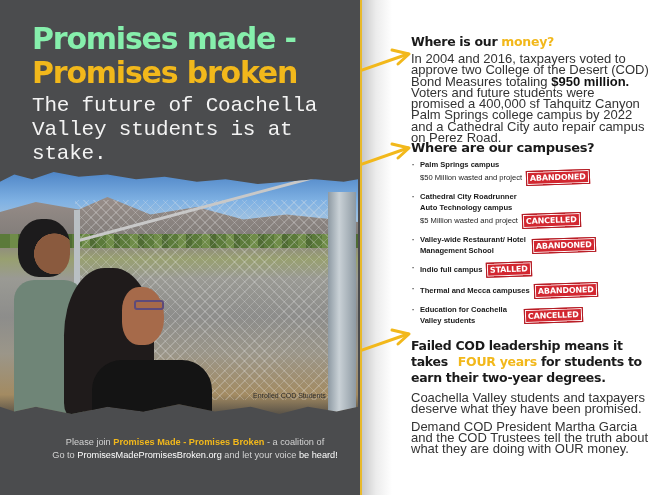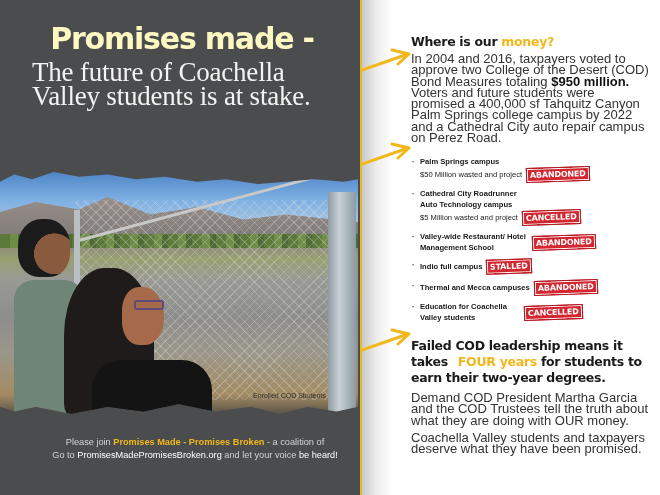--- a/index.html
+++ b/index.html
@@ -16,25 +16,25 @@
   .right-panel {
     position: absolute; left: 362px; top: 0; width: 298px; height: 495px;
     background: linear-gradient(to right, #c9c9c9 0px, #ececec 14px, #ffffff 30px);
   }
 
   .headline { position: absolute; left: 32px; top: 22px; }
   .headline .l1, .headline .l2 {
     font-family: "DejaVu Sans", sans-serif; font-weight: bold; font-size: 30px;
     letter-spacing: -1.2px; line-height: 34px; white-space: nowrap;
   }
-  .headline .l1 { color: #fef9c3; text-align: center; }
+  .headline .l1 { color: #86efac; }
   .headline .l2 { color: #f2b81b; }
   .headline .sub {
-    margin-top: 4px; color: #f3f3f3; font-size: 27px; line-height: 24px;
-    font-family: Liberation Serif, serif; letter-spacing: -0.2px;
+    margin-top: 4px; color: #f3f3f3; font-size: 21px; line-height: 24px;
+    font-family: Liberation Mono, monospace; letter-spacing: -0.2px;
   }
 
   .photo {
     position: absolute; left: 0; top: 172px; width: 358px; height: 242px; overflow: hidden;
     clip-path: polygon(0 4%, 4% 1%, 9% 3%, 15% 0%, 22% 2%, 30% 1%, 38% 3%, 46% 2%, 55% 4%, 63% 3%, 72% 5%, 80% 4%, 88% 3%, 96% 4%, 100% 3%, 100% 97%, 94% 99%, 86% 97%, 78% 100%, 70% 97%, 60% 99%, 50% 96%, 40% 99%, 30% 97%, 20% 100%, 10% 97%, 4% 99%, 0 97%);
     background: linear-gradient(to bottom, #4f86c7 0%, #7fb1e3 12%, #a8c6e0 22%, #8f8a80 30%, #98a070 36%, #9a9a94 44%, #8d8d8b 60%, #9b9689 75%, #a38b62 92%, #5a5348 100%);
   }
   .photo .mountains {
     position: absolute; left: 0; top: 20px; width: 100%; height: 50px;
     background: linear-gradient(to bottom, #9a8f8a, #7f7b78);
@@ -95,39 +95,40 @@
   .footer .b { color: #ffffff; font-weight: normal; }
 
   .arrow { position: absolute; left: 362px; width: 52px; height: 30px; }
 
   .section { position: absolute; left: 411px; width: 240px; color: #222; }
   .h2 { font-family: "DejaVu Sans", sans-serif; font-weight: bold; font-size: 12.5px; letter-spacing: -0.3px; color: #1a1a1a; white-space: nowrap; }
   .h2 .y { color: #f2b81b; }
   .p { font-size: 13px; line-height: 11.3px; color: #333; margin-top: 4px; }
   .p b { color: #111; }
 
-  .campus-list { list-style: none; margin-top: 16px; }
+  .campus-list { list-style: none; margin-top: 4px; }
   .campus-list li { position: relative; padding-left: 9px; margin-bottom: 6px; font-size: 7.6px; line-height: 11px; color: #222; }
   .campus-list li::before { content: "\00B7"; position: absolute; left: 1px; top: 0; font-weight: bold; color: #333; }
   .campus-list .name { font-weight: bold; color: #1a1a1a; }
   .stamp {
     display: inline-block; vertical-align: middle; margin-left: 4px;
     background: #d22730; color: #fff; font-family: "DejaVu Sans", sans-serif; font-weight: bold;
     font-size: 8px; letter-spacing: -0.2px; padding: 1px 3px; border: 1.5px solid #b01e26;
     box-shadow: 0 0 0 1px #fff inset; transform: rotate(-2deg); line-height: 11px;
   }
   .h3 { font-family: "DejaVu Sans", sans-serif; font-weight: bold; font-size: 12.5px; line-height: 16px; letter-spacing: -0.3px; color: #1a1a1a; }
   .h3 .y { color: #f2b81b; padding-left: 6px; }
 </style>
 </head>
 <body>
 
 <div class="left-panel">
   <div class="headline">
     <div class="l1">Promises made -</div>
+    <div class="l2">Promises broken</div>
     <div class="sub" style="width:300px;">The future of Coachella Valley students is at stake.</div>
   </div>
 
   <div class="photo">
     <div class="mountains"></div>
     <div class="trees"></div>
     <div class="fence"></div>
     <div class="rail"></div>
     <div class="post2"></div>
     <div class="post"></div>
@@ -169,20 +170,21 @@
 <div class="section" style="top:34px;">
   <div class="h2">
     <span>Where is our </span><span class="y">money?</span>
   </div>
   <div class="p">
     <span>In 2004 and 2016, taxpayers voted to approve two College of the Desert (COD) Bond Measures totaling </span><b>$950 million.</b><span> Voters and future students were promised a 400,000 sf Tahquitz Canyon Palm Springs college campus by 2022 and a Cathedral City auto repair campus on Perez Road.</span>
   </div>
 </div>
 
 <div class="section" style="top:140px;">
+  <div class="h2" style="font-size:13px;">Where are our campuses?</div>
   <ul class="campus-list">
     <li>
       <div class="name">Palm Springs campus</div>
       <span>$50 Million wasted and project</span><span class="stamp">ABANDONED</span>
     </li>
     <li>
       <div class="name" style="width:110px;">Cathedral City Roadrunner Auto Technology campus</div>
       <span>$5 Million wasted and project</span><span class="stamp">CANCELLED</span>
     </li>
     <li>
@@ -197,15 +199,15 @@
     <li>
       <span class="name" style="display:inline-block;width:100px;vertical-align:middle;">Education for Coachella Valley students</span><span class="stamp">CANCELLED</span>
     </li>
   </ul>
 </div>
 
 <div class="section" style="top:338px;">
   <div class="h3">
     <span>Failed COD leadership means it takes </span><span class="y">FOUR years</span><span> for students to earn their two-year degrees.</span>
   </div>
+  <div class="p" style="margin-top:6px;">Coachella Valley students and taxpayers deserve what they have been promised.</div>
   <div class="p" style="margin-top:6px;">Demand COD President Martha Garcia and the COD Trustees tell the truth about what they are doing with OUR money.</div>
-  <div class="p" style="margin-top:6px;">Coachella Valley students and taxpayers deserve what they have been promised.</div>
 </div>
 
 </body></html>

